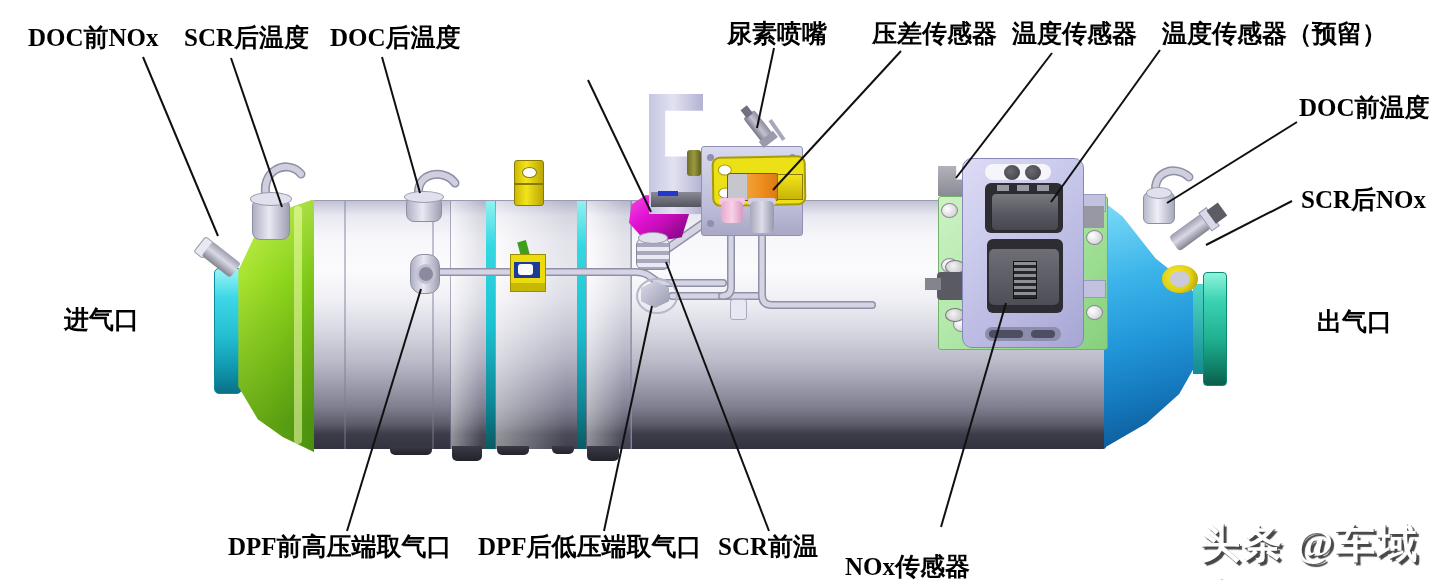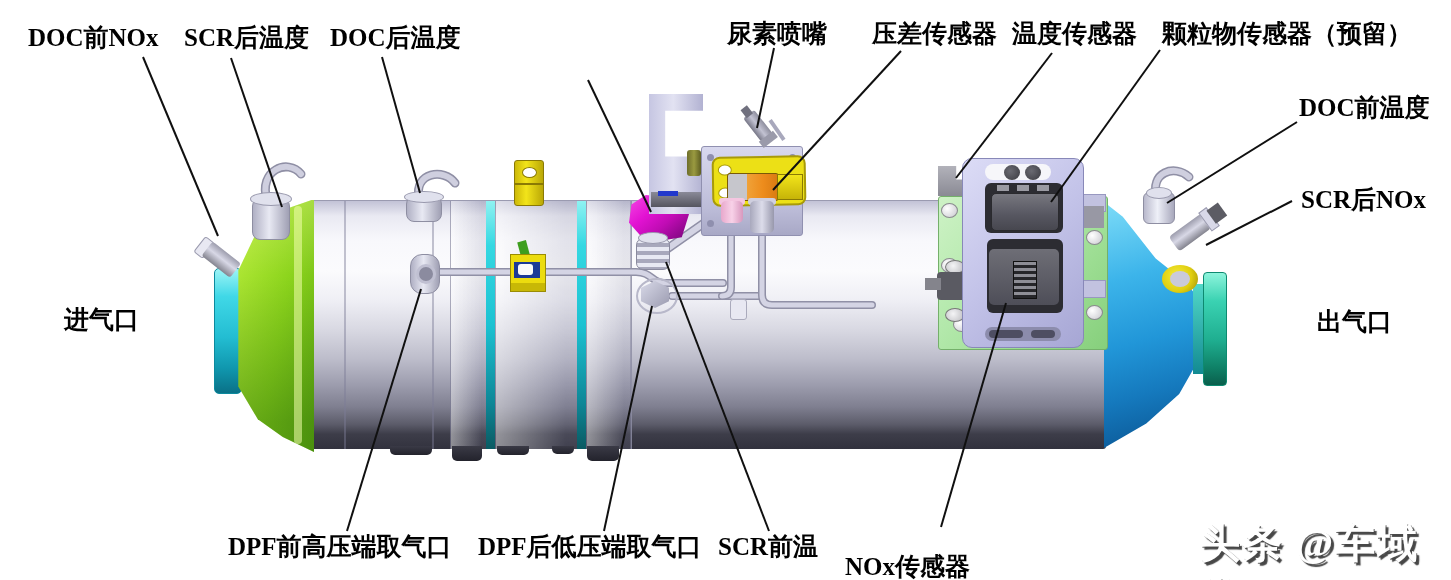--- a/index.html
+++ b/index.html
@@ -315,21 +315,21 @@
       <line x1="941" y1="527" x2="1006" y2="303"></line>
     </g>
   </svg>
 
   <div class="lbl" style="left:28px;top:24px">DOC前NOx</div>
   <div class="lbl" style="left:184px;top:24px">SCR后温度</div>
   <div class="lbl" style="left:330px;top:24px">DOC后温度</div>
   <div class="lbl" style="left:727px;top:20px">尿素喷嘴</div>
   <div class="lbl" style="left:872px;top:20px">压差传感器</div>
   <div class="lbl" style="left:1012px;top:20px">温度传感器</div>
-  <div class="lbl" style="left:1162px;top:20px">颗粒物传感器（预留）</div>
+  <div class="lbl" style="left:1162px;top:20px">温度传感器（预留）</div>
   <div class="lbl" style="left:1299px;top:94px">DOC前温度</div>
   <div class="lbl" style="left:1301px;top:186px">SCR后NOx</div>
   <div class="lbl" style="left:64px;top:306px">进气口</div>
   <div class="lbl" style="left:1317px;top:308px">出气口</div>
   <div class="lbl" style="left:228px;top:533px">DPF前高压端取气口</div>
   <div class="lbl" style="left:478px;top:533px">DPF后低压端取气口</div>
   <div class="lbl" style="left:718px;top:533px">SCR前温</div>
   <div class="lbl" style="left:845px;top:553px">NOx传感器</div>
 
   <div class="watermark">头条 @车域堂</div>

